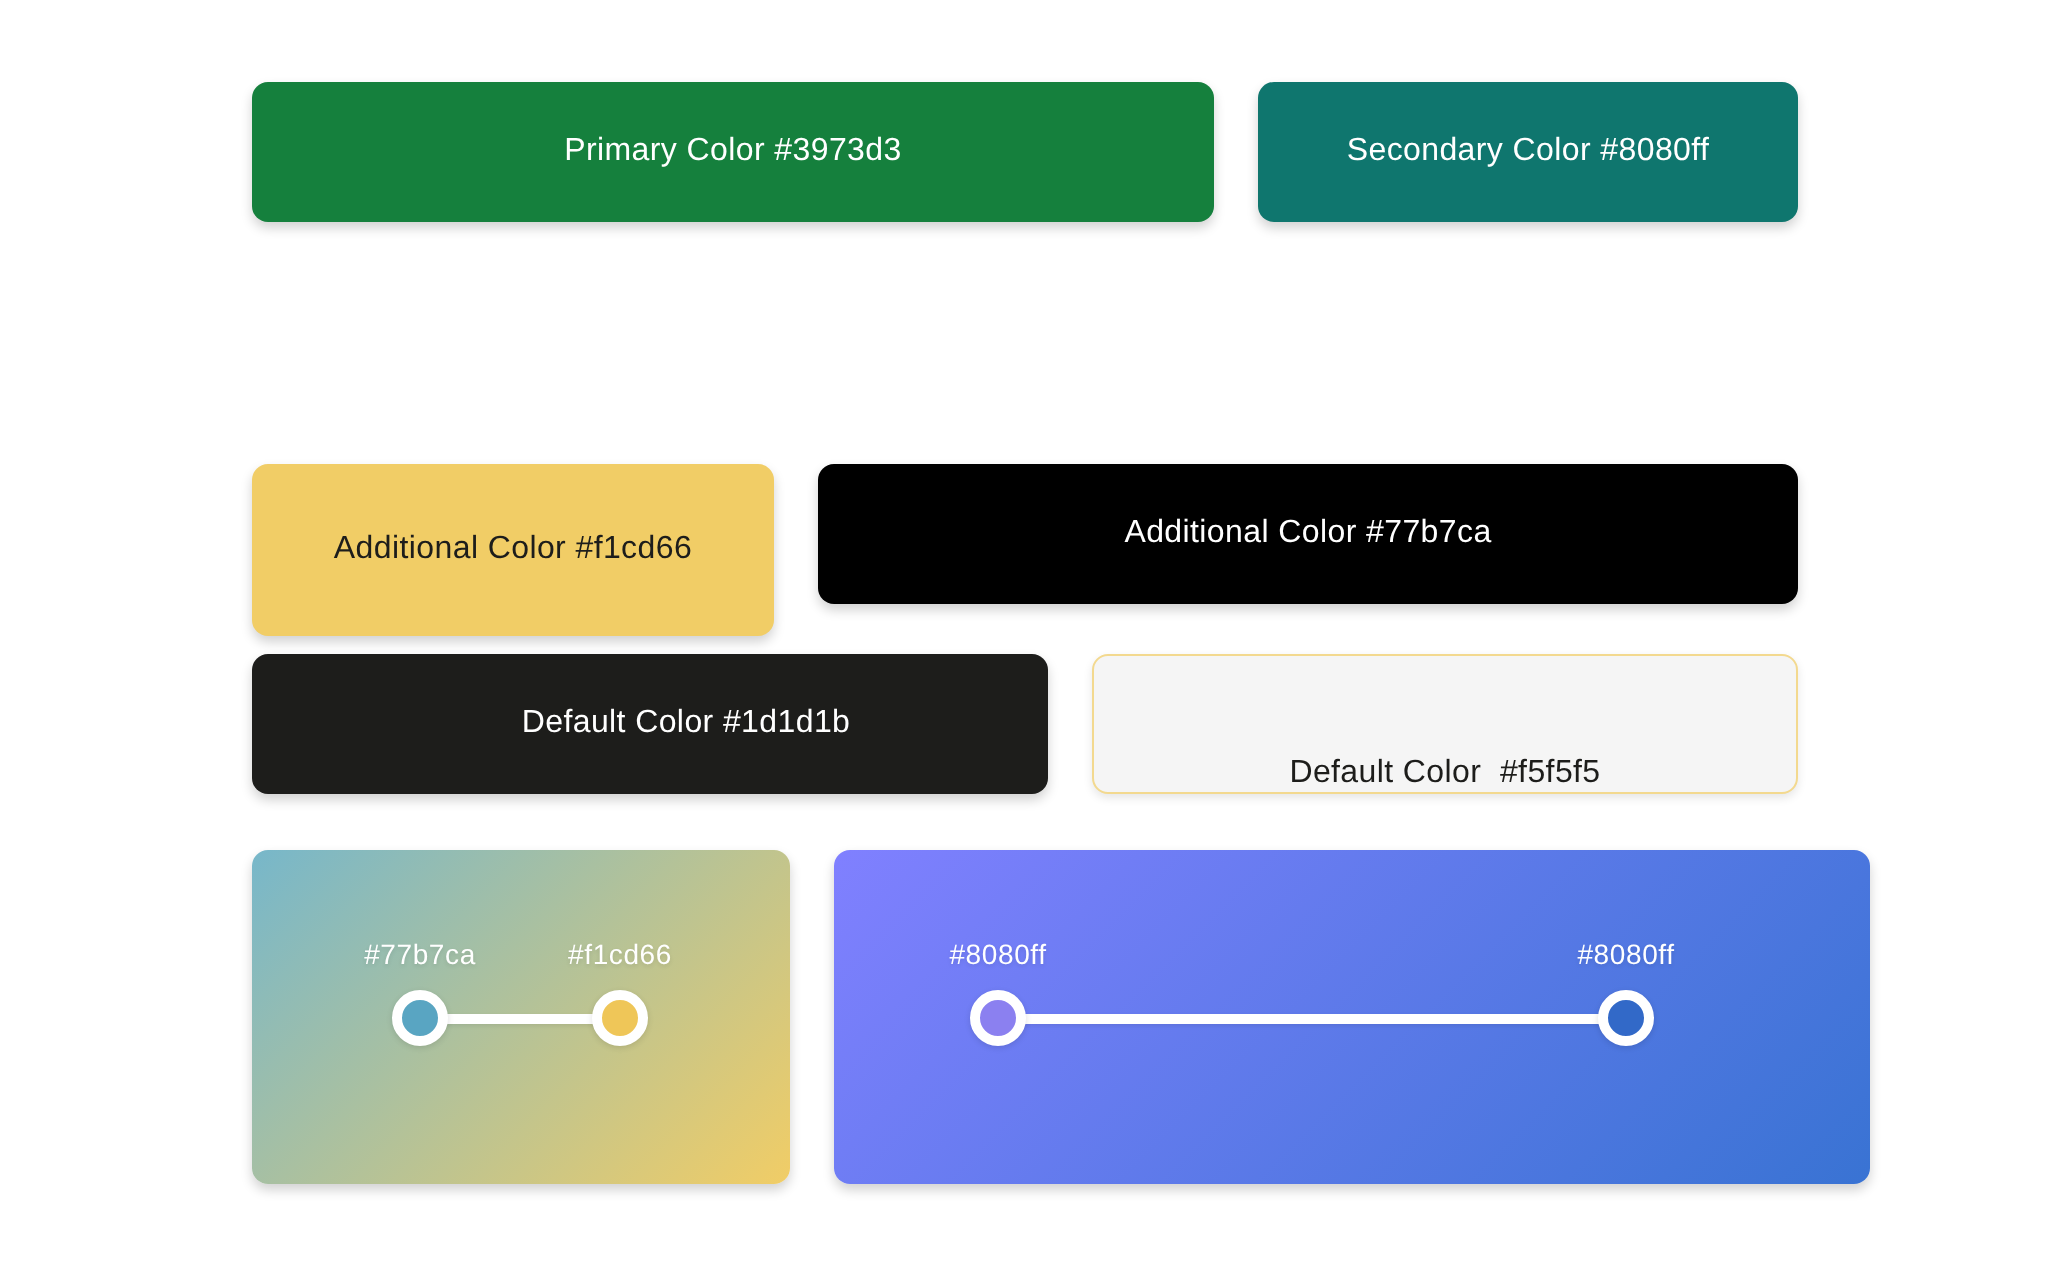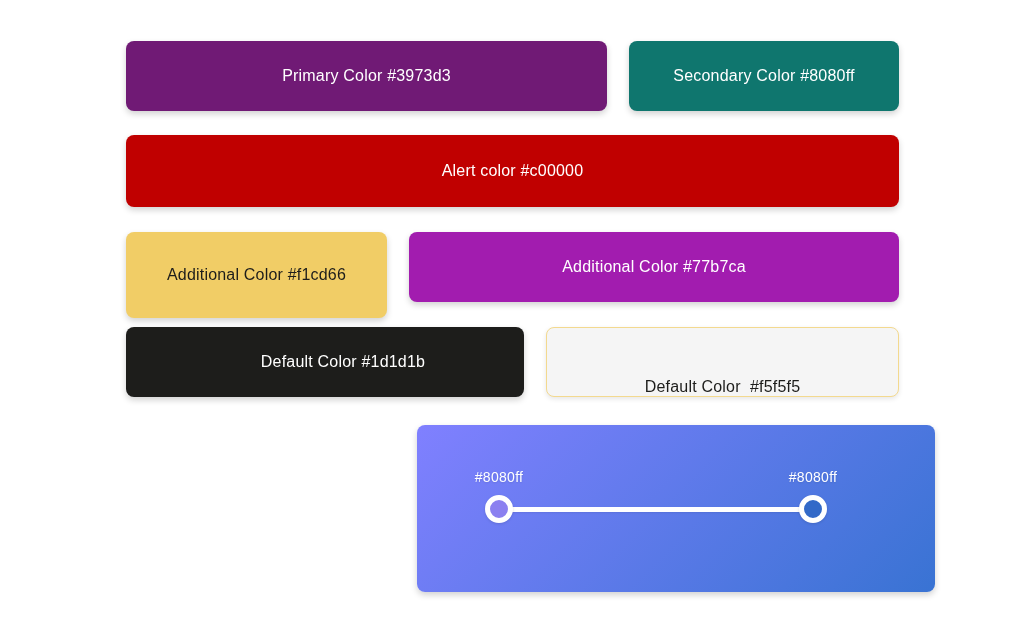--- a/index.html
+++ b/index.html
@@ -75,48 +75,52 @@
   .pos-def-dark  { left: 126px; top: 327px; width: 398px; height: 70px; padding-left: 36px; }
   .pos-def-light { left: 546px; top: 327px; width: 353px; height: 70px; align-items: flex-end; }
   .pos-grad-l    { left: 126px; width: 269px; }
   .pos-grad-r    { left: 417px; width: 482px; }
 </style>
 </head>
 <body style="background: rgb(255, 255, 255);">
 
 <div class="canvas">
 
-  <div class="card pos-primary" style="background-color: #701a75; color: rgb(255, 255, 255);">
+  <div class="card pos-primary" style="background-color: #15803d; color: rgb(255, 255, 255);">
     <span class="card-label">Primary Color #3973d3</span>
   </div>
 
   <div class="card pos-secondary" style="background-color: #0f766e; color: rgb(255, 255, 255);">
     <span class="card-label">Secondary Color #8080ff</span>
   </div>
 
-  <div class="card pos-alert" style="background-color: rgb(192, 0, 0); color: rgb(255, 255, 255);">
-    <span class="card-label">Alert color #c00000</span>
-  </div>
 
   <div class="card pos-add-yel" style="background-color: rgb(241, 205, 102); color: rgb(29, 29, 27);">
     <span class="card-label">Additional Color #f1cd66</span>
   </div>
 
-  <div class="card pos-add-teal" style="background-color: #a21caf; color: rgb(255, 255, 255);">
+  <div class="card pos-add-teal" style="background-color: #000000; color: rgb(255, 255, 255);">
     <span class="card-label">Additional Color #77b7ca</span>
   </div>
 
   <div class="card pos-def-dark" style="background-color: rgb(29, 29, 27); color: rgb(255, 255, 255);">
     <span class="card-label">Default Color #1d1d1b</span>
   </div>
 
   <div class="card card--bordered pos-def-light" style="background-color: rgb(245, 245, 245); color: rgb(29, 29, 27); border-color: rgb(243, 217, 143);">
     <span class="card-label">Default Color  #f5f5f5</span>
   </div>
 
+  <div class="gcard pos-grad-l" style="background-image: linear-gradient(135deg, rgb(119, 183, 202), rgb(241, 205, 102));">
+    <span class="gstop-label" style="left: 84px; color: rgb(255, 255, 255);">#77b7ca</span>
+    <span class="gstop-label" style="left: 184px; color: rgb(255, 255, 255);">#f1cd66</span>
+    <div class="gline" style="left:84px; width:100px;"></div>
+    <div class="gdot" style="left: 70px; background-color: rgb(89, 165, 194);"></div>
+    <div class="gdot" style="left: 170px; background-color: rgb(239, 198, 88);"></div>
+  </div>
 
   <div class="gcard pos-grad-r" style="background-image: linear-gradient(135deg, rgb(128, 128, 255), rgb(57, 115, 211)); padding-left: 36px;">
     <span class="gstop-label" style="left: 82px; color: rgb(255, 255, 255);">#8080ff</span>
     <span class="gstop-label" style="left: 396px; color: rgb(255, 255, 255);">#8080ff</span>
     <div class="gline" style="left:82px; width:314px;"></div>
     <div class="gdot" style="left: 68px; background-color: rgb(139, 128, 240);"></div>
     <div class="gdot" style="left: 382px; background-color: rgb(50, 105, 200);"></div>
   </div>
 
 </div>

